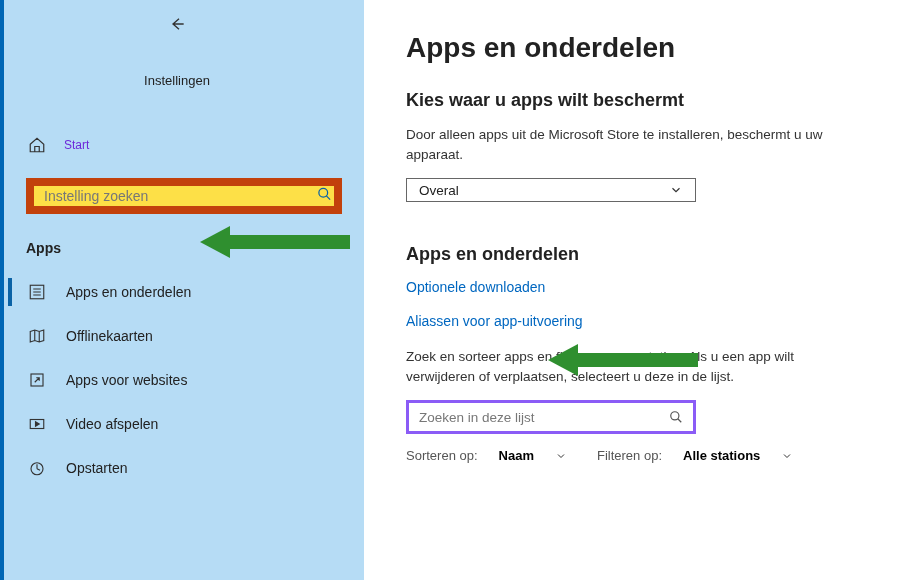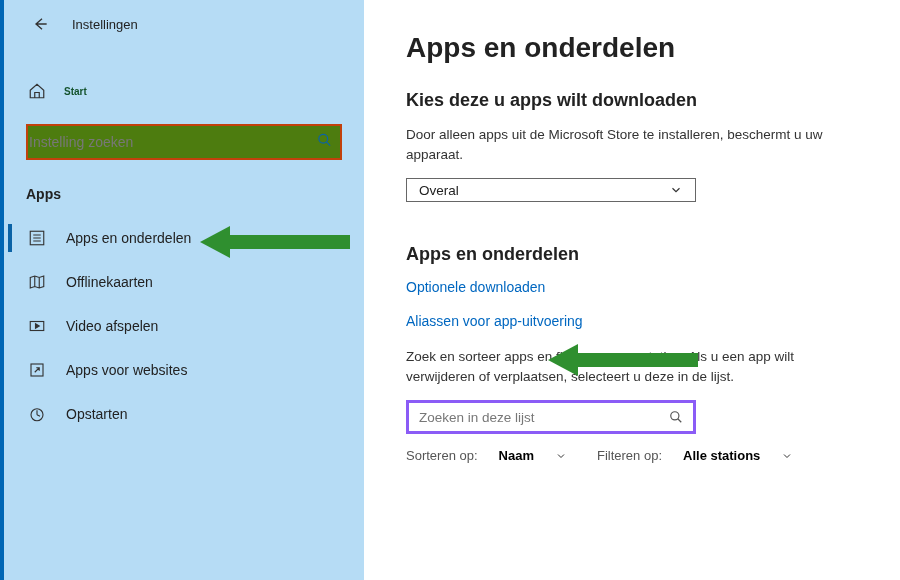--- a/index.html
+++ b/index.html
@@ -2,29 +2,29 @@
 <html><head>
 <meta charset="utf-8">
 <style>
   * { box-sizing: border-box; margin: 0; padding: 0; font-family: "Segoe UI", sans-serif; }
   body { width: 900px; height: 580px; overflow: hidden; background: #fff; position: relative; }
   .window { display: flex; width: 100%; height: 100%; }
   .edge-line { position: absolute; left: 0; top: 0; bottom: 0; width: 4px; background: #0066b4; }
 
   
   .sidebar { width: 364px; height: 100%; background: #b6dcf5; padding: 0; display: flex; flex-direction: column; }
-  .sb-header { display: flex; align-items: center; gap: 22px; padding: 14px 40px 14px 30px; }
+  .sb-header { display: flex; align-items: center; gap: 39px; padding: 14px 40px 14px 30px; flex-direction: column; }
   .back-btn { width: 20px; height: 20px; display: flex; align-items: center; justify-content: center; cursor: pointer; }
   .back-btn svg { width: 16px; height: 16px; stroke: #333; }
   .sb-title { font-size: 13px; color: #222; }
   .sb-home { display: flex; align-items: center; gap: 18px; padding: 10px 22px 10px 28px; margin-top: 24px; cursor: pointer; }
   .sb-home svg { width: 18px; height: 18px; stroke: #333; fill: none; }
-  .sb-home span { font-size: 10px; color: #14532d; font-weight: bold; }
+  .sb-home span { font-size: 12px; color: #6d28d9; }
   .sb-search { margin: 14px 22px 0 26px; position: relative; }
-  .sb-search input { width: 100%; height: 36px; border: 2px solid #c2410c; background: #4d7c0f; padding: 0 36px 0 1px; font-size: 14px; color: #000; outline: none; }
+  .sb-search input { width: 100%; height: 36px; border: 8px solid #c2410c; background: #fde047; padding: 0 36px 0 10px; font-size: 14px; color: #000; outline: none; }
   .sb-search input::placeholder { color: #777; font-style: normal; }
   .sb-search-icon { position: absolute; right: 10px; top: 50%; transform: translateY(-50%); }
   .sb-search-icon svg { width: 15px; height: 15px; stroke: #0b63a6; fill: none; }
   .sb-category { font-weight: 600; font-size: 14px; color: #222; padding: 26px 0 8px 26px; }
   .sb-nav { margin-top: 6px; display: flex; flex-direction: column; }
   .nav-item { display: flex; align-items: center; gap: 20px; height: 44px; padding: 0 0 0 28px; cursor: pointer; position: relative; font-size: 14px; color: #222; }
   .nav-item.active::before { content: ""; position: absolute; left: 8px; top: 8px; bottom: 8px; width: 4px; background: #0b63a6; }
   .nav-item svg { width: 18px; height: 18px; flex-shrink: 0; }
 
   
@@ -92,46 +92,46 @@
         <span>Apps en onderdelen</span>
       </div>
       <div class="nav-item">
         <svg viewBox="0 0 24 24" fill="none" stroke="#333" stroke-width="1.5">
             <path d="M3 6 L9 4 L15 6 L21 4 V18 L15 20 L9 18 L3 20 Z M9 4 V18 M15 6 V20"></path>
           </svg>
         <span>Offlinekaarten</span>
       </div>
       <div class="nav-item">
         <svg viewBox="0 0 24 24" fill="none" stroke="#333" stroke-width="1.5">
+            <rect x="4" y="4" width="16" height="16"></rect>
+            <path d="M9 15 L15 9 M11 9h4v4"></path>
+          </svg>
+        <span>Apps voor websites</span>
+      </div>
+      <div class="nav-item">
+        <svg viewBox="0 0 24 24" fill="none" stroke="#333" stroke-width="1.5">
             <rect x="3" y="6" width="18" height="12"></rect>
             <path d="M10 9v6l5-3z" fill="#333"></path>
           </svg>
         <span>Video afspelen</span>
-      </div>
-      <div class="nav-item">
-        <svg viewBox="0 0 24 24" fill="none" stroke="#333" stroke-width="1.5">
-            <rect x="4" y="4" width="16" height="16"></rect>
-            <path d="M9 15 L15 9 M11 9h4v4"></path>
-          </svg>
-        <span>Apps voor websites</span>
       </div>
       <div class="nav-item">
         <svg viewBox="0 0 24 24" fill="none" stroke="#333" stroke-width="1.5">
             <circle cx="12" cy="13" r="8"></circle>
             <path d="M12 13 V7 M12 13 L16 15"></path>
           </svg>
         <span>Opstarten</span>
       </div>
     </nav>
   </aside>
 
   <main class="main">
     <div class="h1">Apps en onderdelen</div>
 
-    <div class="h2">Kies deze u apps wilt downloaden</div>
+    <div class="h2">Kies waar u apps wilt beschermt</div>
     <p class="body-text">Door alleen apps uit de Microsoft Store te installeren, beschermt u uw apparaat.</p>
     <div class="dropdown">
       <span>Overal</span>
       <svg viewBox="0 0 24 24" fill="none" stroke="#333" stroke-width="2">
           <path d="M6 9l6 6 6-6"></path>
         </svg>
     </div>
 
     <div class="section-gap"></div>
 

